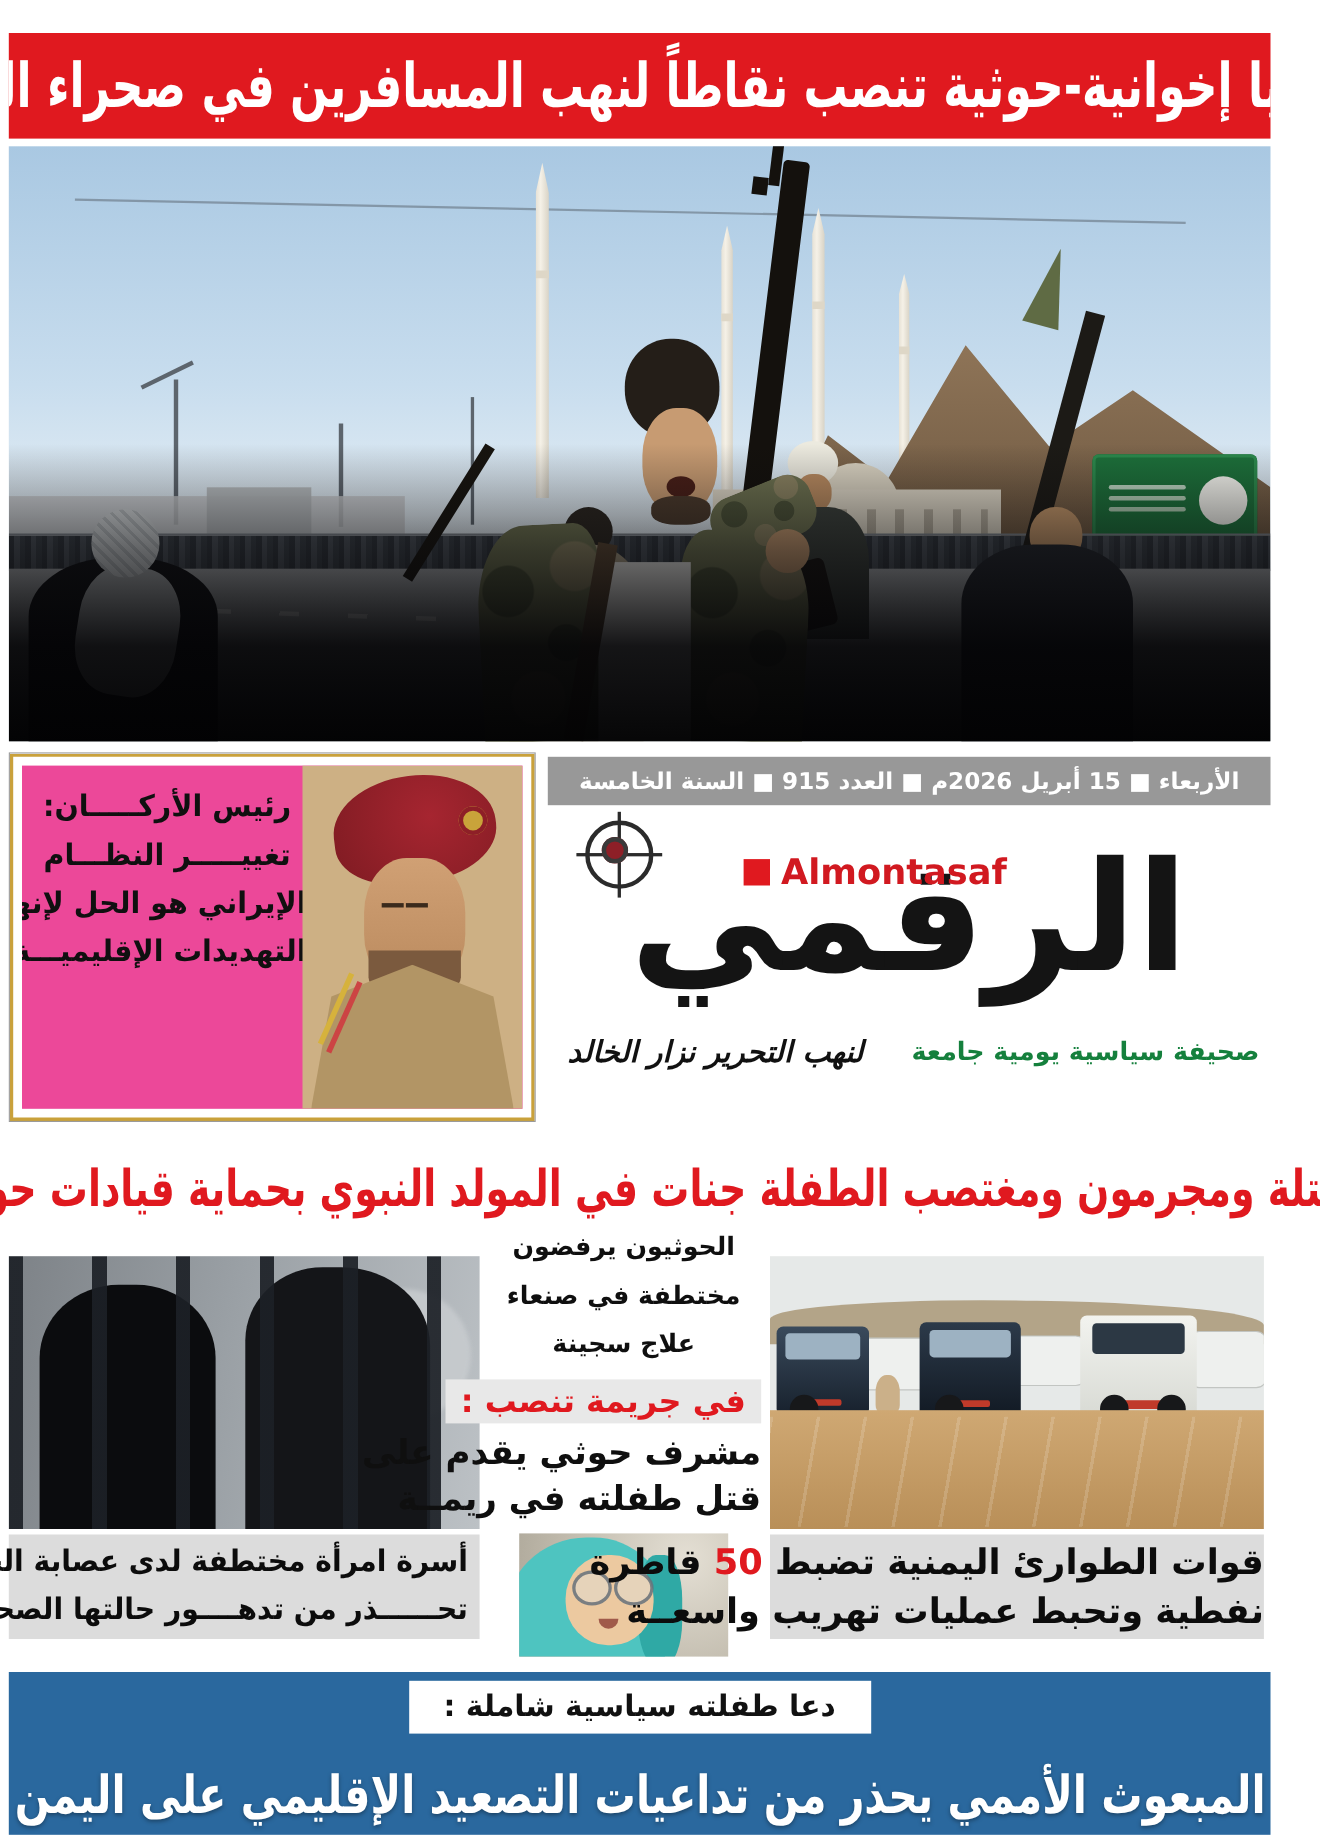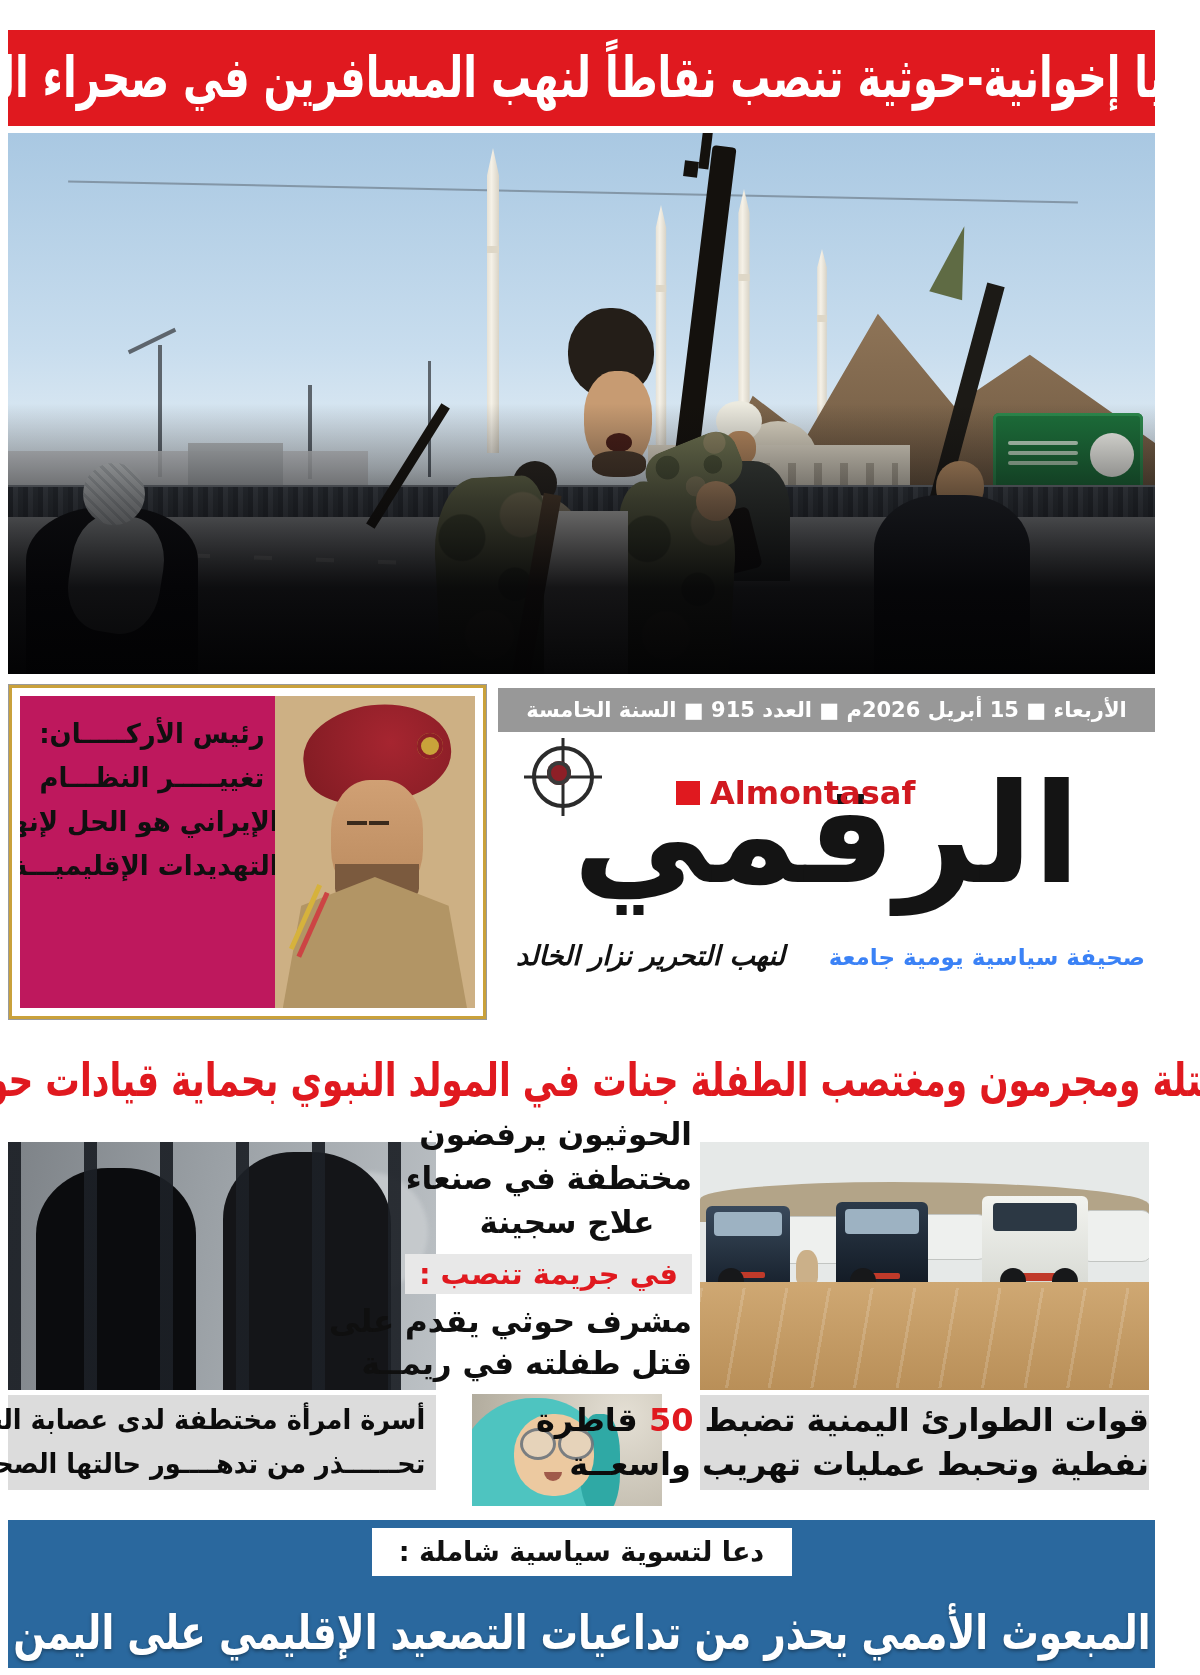--- a/index.html
+++ b/index.html
@@ -100,21 +100,21 @@
   .r-body{left:866px;top:362px;width:156px;height:179px;background:#23262c;border-radius:42% 42% 0 0/30% 30% 0 0;}
   .photo-shade{left:0;top:0;width:1147px;height:541px;
     background:linear-gradient(180deg,rgba(0,0,0,0) 50%,rgba(8,8,10,.55) 68%,rgba(4,4,6,.93) 84%,rgba(2,2,3,.98) 100%);}
   .photo-caption{left:0;bottom:8px;width:1147px;color:#fff;font-weight:bold;}
   .photo-caption div{font-size:38px;line-height:60px;white-space:nowrap;transform:scaleX(.93);transform-origin:center;
     text-shadow:0 2px 8px rgba(0,0,0,.9);}
 
   
   .chief-box{left:8px;top:684px;width:479px;height:336px;background:#fff;
     border:1px solid #9a9a9a;box-shadow:inset 0 0 0 3px #c9a13b;padding:11px;box-sizing:border-box;}
-  .chief-inner{position:relative;width:100%;height:100%;background:#be185d;overflow:hidden;}
+  .chief-inner{position:relative;width:100%;height:100%;background:#ec4899;overflow:hidden;}
   .chief-text{position:absolute;right:unset;left:0;top:16px;width:58%;color:#101010;font-weight:bold;}
   .chief-text div{font-size:27px;line-height:44px;white-space:nowrap;text-align:center;transform:scaleX(.96);transform-origin:center;}
   .officer{position:absolute;right:0;top:0;width:44%;height:100%;background:#cdb084;}
   .beret{position:absolute;left:14%;top:3%;width:74%;height:31%;background:radial-gradient(circle at 60% 40%,#a62530,#7e1b22);border-radius:50% 50% 46% 40%;transform:rotate(-7deg);}
   .beret-badge{position:absolute;right:16%;top:12%;width:26px;height:26px;border-radius:50%;background:#c9a33a;box-shadow:inset 0 0 0 4px #8e1f27;}
   .off-face{position:absolute;left:28%;top:27%;width:46%;height:38%;background:linear-gradient(#d0a074,#ba8a5e);border-radius:42%;}
   .off-eyes{position:absolute;left:36%;top:40%;width:10%;height:4px;background:#3a2a1c;box-shadow:22px 0 0 #3a2a1c;}
   .off-beard{position:absolute;left:30%;top:54%;width:42%;height:14%;background:#7b5a3e;border-radius:0 0 45% 45%;}
   .off-uniform{position:absolute;left:4%;bottom:0;width:92%;height:42%;background:#b29565;clip-path:polygon(0 100%,10% 22%,50% 0,90% 22%,100% 100%);}
   .off-braid{position:absolute;left:14%;bottom:18%;width:5px;height:70px;background:#d6b23c;transform:rotate(24deg);box-shadow:10px 4px 0 #c44;}
@@ -127,21 +127,21 @@
   .logo-ar{position:absolute;left:0;top:6px;width:100%;text-align:center;font-size:138px;line-height:190px;
     font-weight:bold;color:#141414;letter-spacing:0;}
   .crosshair{position:absolute;left:34px;top:12px;width:54px;height:54px;border:4px solid #2b2b2b;border-radius:50%;}
   .crosshair::before{content:"";position:absolute;left:50%;top:-12px;width:3px;height:78px;background:#2b2b2b;transform:translateX(-50%);}
   .crosshair::after{content:"";position:absolute;top:50%;left:-12px;height:3px;width:78px;background:#2b2b2b;transform:translateY(-50%);}
   .crosshair-dot{position:absolute;left:49px;top:27px;width:24px;height:24px;border-radius:50%;background:#8e1f27;box-shadow:inset 0 0 0 4px #3a3a3a;}
   .latin-row{position:absolute;left:150px;top:40px;display:flex;align-items:center;gap:10px;padding-left:28px;}
   .red-square{width:24px;height:24px;background:#e0191f;}
   .latin-name{color:#d11920;font-size:32px;font-weight:bold;}
   .tag-row{position:absolute;left:0;top:252px;width:100%;height:50px;}
-  .tagline{position:absolute;right:10px;top:8px;font-size:23px;font-weight:bold;color:#3b82f6;}
+  .tagline{position:absolute;right:10px;top:8px;font-size:23px;font-weight:bold;color:#15803d;}
   .editor{position:absolute;left:18px;top:4px;font-family:"DejaVu Serif",serif;font-style:italic;font-weight:bold;font-size:27px;color:#111;}
   .www-bar{position:absolute;left:0;top:304px;width:100%;height:32px;background:#b2b2b2;color:#2e2e2e;
     font-weight:bold;font-size:21px;line-height:32px;text-align:center;letter-spacing:1px;}
 
   
   .red-headline{left:8px;top:1032px;width:1147px;height:96px;display:flex;align-items:center;justify-content:center;}
   .red-headline span{color:#e0191f;font-weight:bold;font-size:42px;white-space:nowrap;transform:scaleX(.82) scaleY(1.1);transform-origin:center;}
 
   
   .jail-photo{left:8px;top:1142px;width:428px;height:248px;overflow:hidden;
@@ -153,21 +153,21 @@
     background:repeating-linear-gradient(90deg,rgba(28,32,38,.92) 0 13px,rgba(0,0,0,0) 13px 76px);}
   .caption-box{background:#dcdcdc;color:#0c0c0c;font-weight:bold;}
   .cap-left{left:8px;top:1395px;width:428px;height:95px;padding-top:3px;box-sizing:border-box;}
   .cap-left div{font-size:27px;line-height:44px;text-align:center;white-space:nowrap;transform:scaleX(.95);transform-origin:center;}
   .cap-right{left:700px;top:1395px;width:449px;height:95px;padding-top:3px;box-sizing:border-box;}
   .cap-right div{font-size:32px;line-height:44px;text-align:center;white-space:nowrap;}
   .num-red{color:#e0191f;}
 
   .mid-col{left:442px;top:1112px;width:250px;text-align:center;}
   .mid-story{color:#0f0f0f;font-weight:bold;}
-  .mid-story div{font-size:31px;line-height:44px;white-space:nowrap;}
+  .mid-story div{font-size:23px;line-height:44px;white-space:nowrap;}
   .crime-label{display:inline-block;margin-top:10px;padding:3px 14px;background:#e8e8e8;color:#e0191f;
     font-weight:bold;font-size:29px;white-space:nowrap;}
   .mid-story2{margin-top:6px;}
   .mid-story2 div{font-size:31px;line-height:42px;white-space:nowrap;}
   .child-photo{position:relative;margin:10px auto 0;width:190px;height:112px;overflow:hidden;
     background:radial-gradient(circle at 80% 20%,#e4dfd4 0%,#c2bcae 60%,#aaa496 100%);}
   .hijab{position:absolute;left:-14px;top:4px;width:150px;height:150px;background:#4ec4c0;border-radius:50% 46% 42% 50%;}
   .hijab-fold{position:absolute;left:108px;top:20px;width:40px;height:100px;background:#2fa9a5;border-radius:40%;}
   .child-face{position:absolute;left:42px;top:20px;width:80px;height:82px;background:#ecc9a0;border-radius:48%;}
   .glass{position:absolute;width:30px;height:26px;border:3px solid rgba(95,105,115,.8);border-radius:50%;background:rgba(220,230,235,.35);}
@@ -365,17 +365,17 @@
 <div class="abs caption-box cap-right rtl">
   <div>
     <span>قوات الطوارئ اليمنية تضبط</span>
     <span class="num-red">50</span>
     <span>قاطرة</span>
   </div>
   <div>نفطية وتحبط عمليات تهريب واسعــة</div>
 </div>
 
 <div class="abs bottom-banner">
-  <div class="kicker rtl">دعا لتسوية سياسية شاملة :</div>
+  <div class="kicker rtl">دعا طفلته سياسية شاملة :</div>
   <div class="bottom-headline rtl">
     <span>المبعوث الأممي يحذر من تداعيات التصعيد الإقليمي على اليمن</span>
   </div>
 </div>
 
 </body></html>

